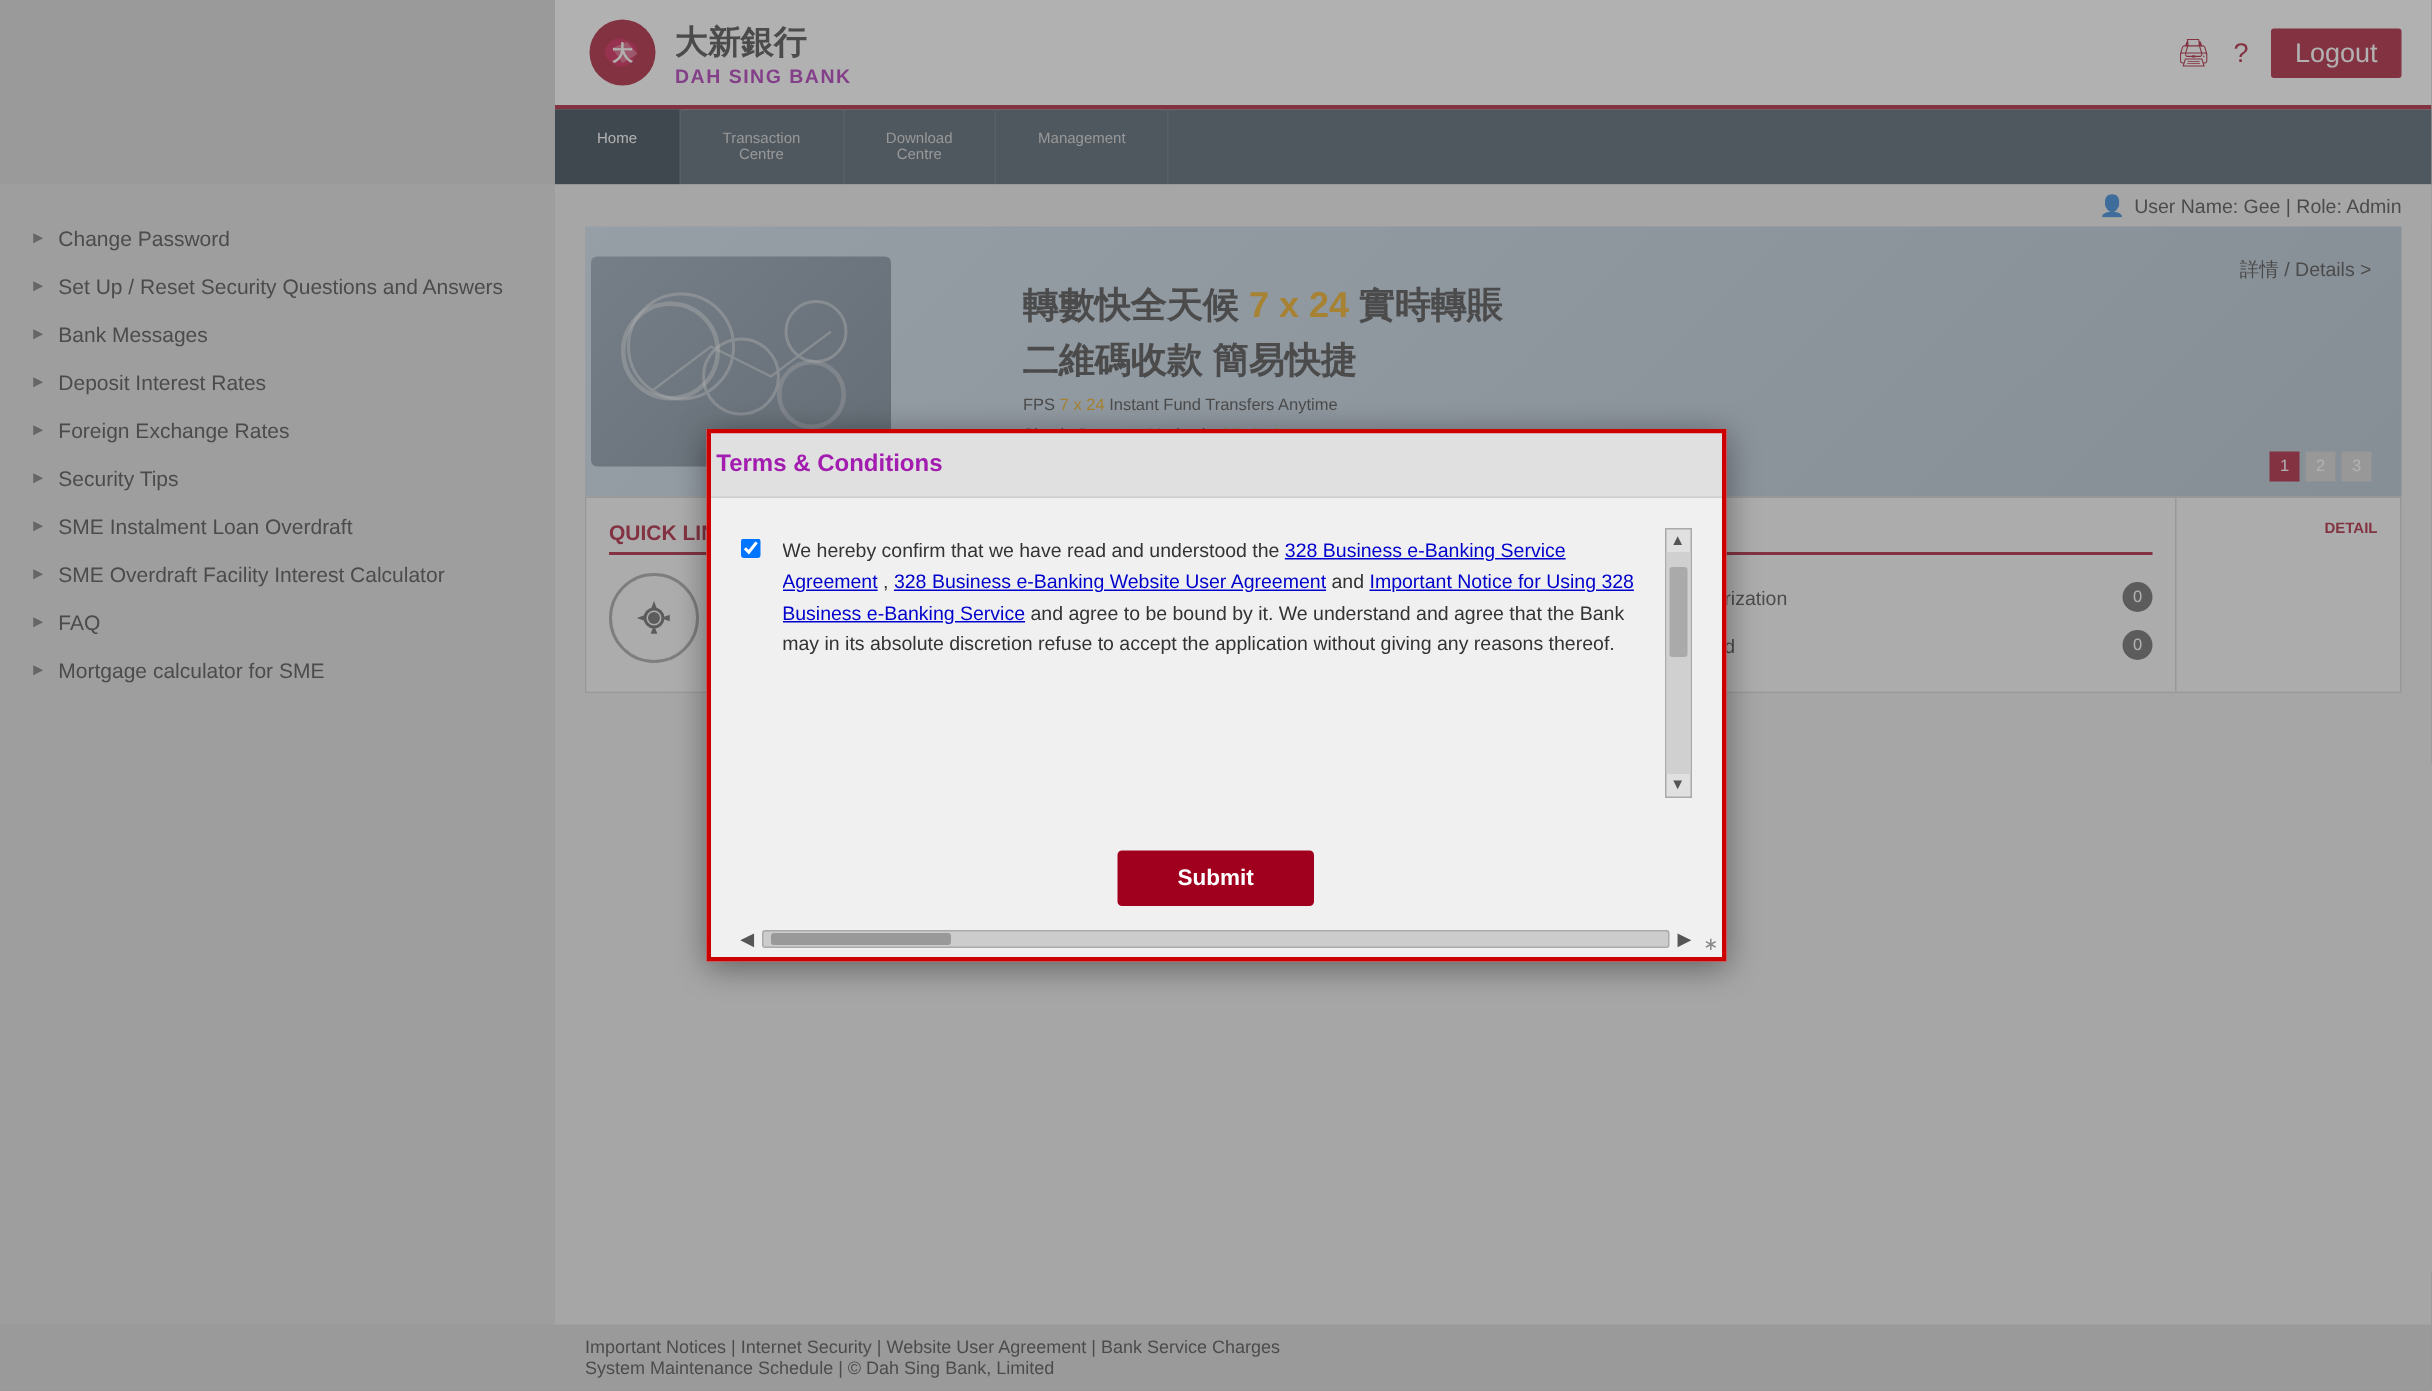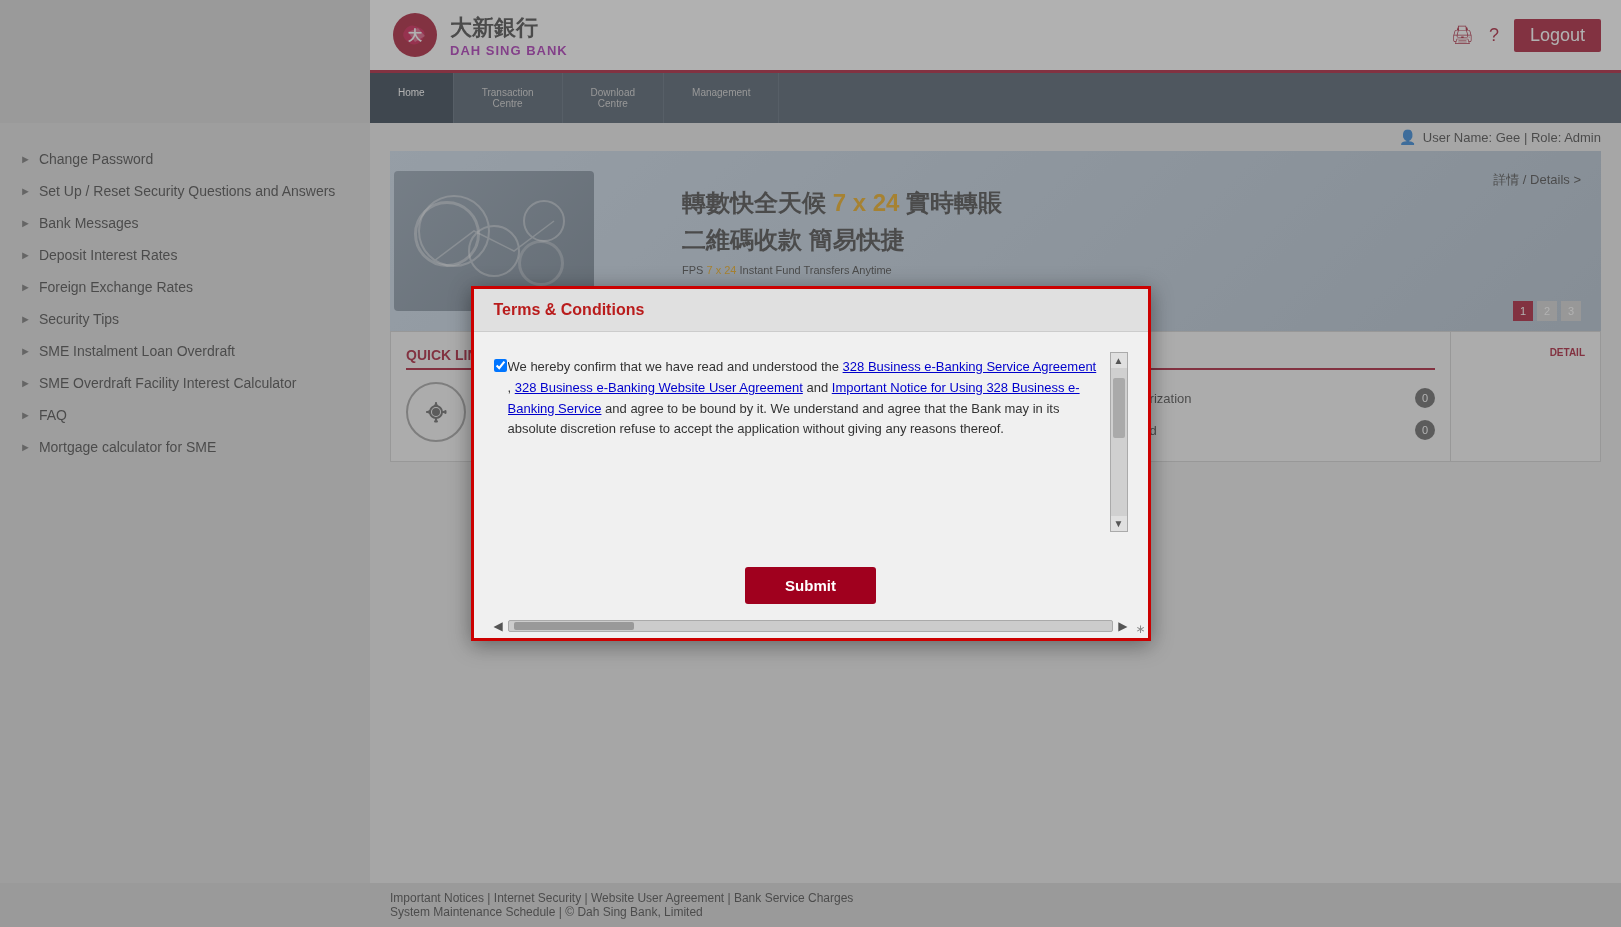--- a/index.html
+++ b/index.html
@@ -343,24 +343,24 @@
       background: #f0f0f0;
       border: 3px solid #cc0000;
       width: 680px;
       min-height: 280px;
       position: relative;
       box-shadow: 0 4px 20px rgba(0,0,0,0.4);
     }
 
     .modal-header {
       background: #e0e0e0;
-      padding: 12px 20px;
+      padding: 12px 4px;
       font-size: 16px;
       font-weight: bold;
-      color: #b91c1c;
+      color: #a21caf;
       border-bottom: 1px solid #ccc;
     }
 
     .modal-body {
       padding: 20px;
       display: flex;
       gap: 0;
     }
 
     .modal-content-area {
@@ -378,21 +378,21 @@
     }
 
     .modal-text a {
       color: #0000cc;
       text-decoration: underline;
     }
 
     .modal-checkbox-row {
       display: flex;
       align-items: flex-start;
-      gap: 1px;
+      gap: 15px;
       margin-top: 5px;
     }
 
     .modal-checkbox {
       margin-top: 2px;
       flex-shrink: 0;
     }
 
     .modal-scrollbar {
       width: 18px;

